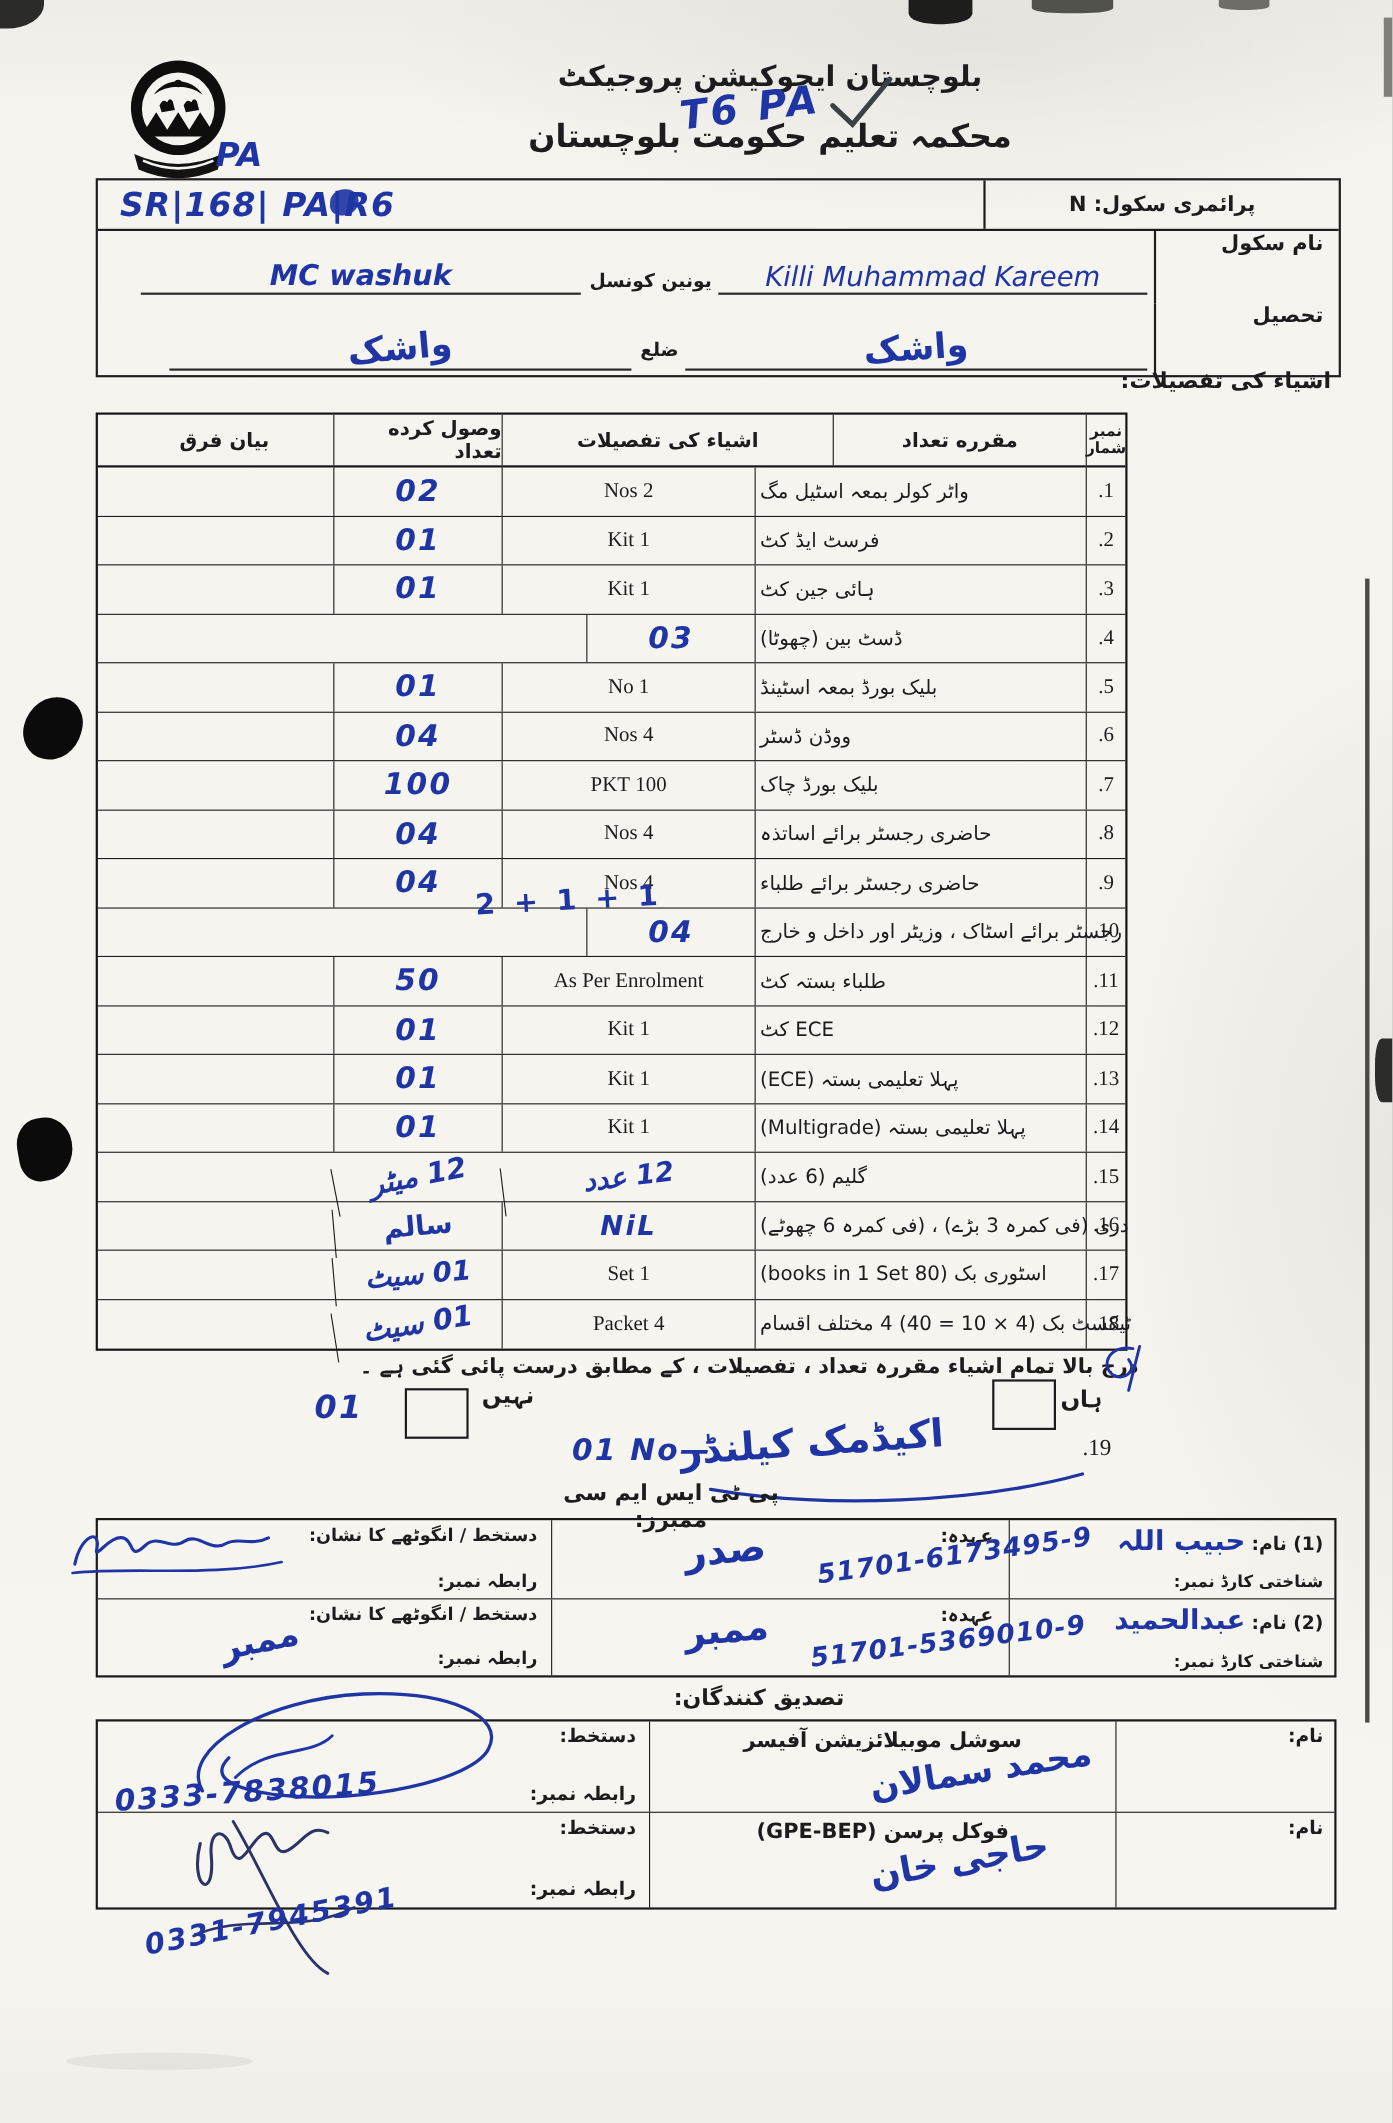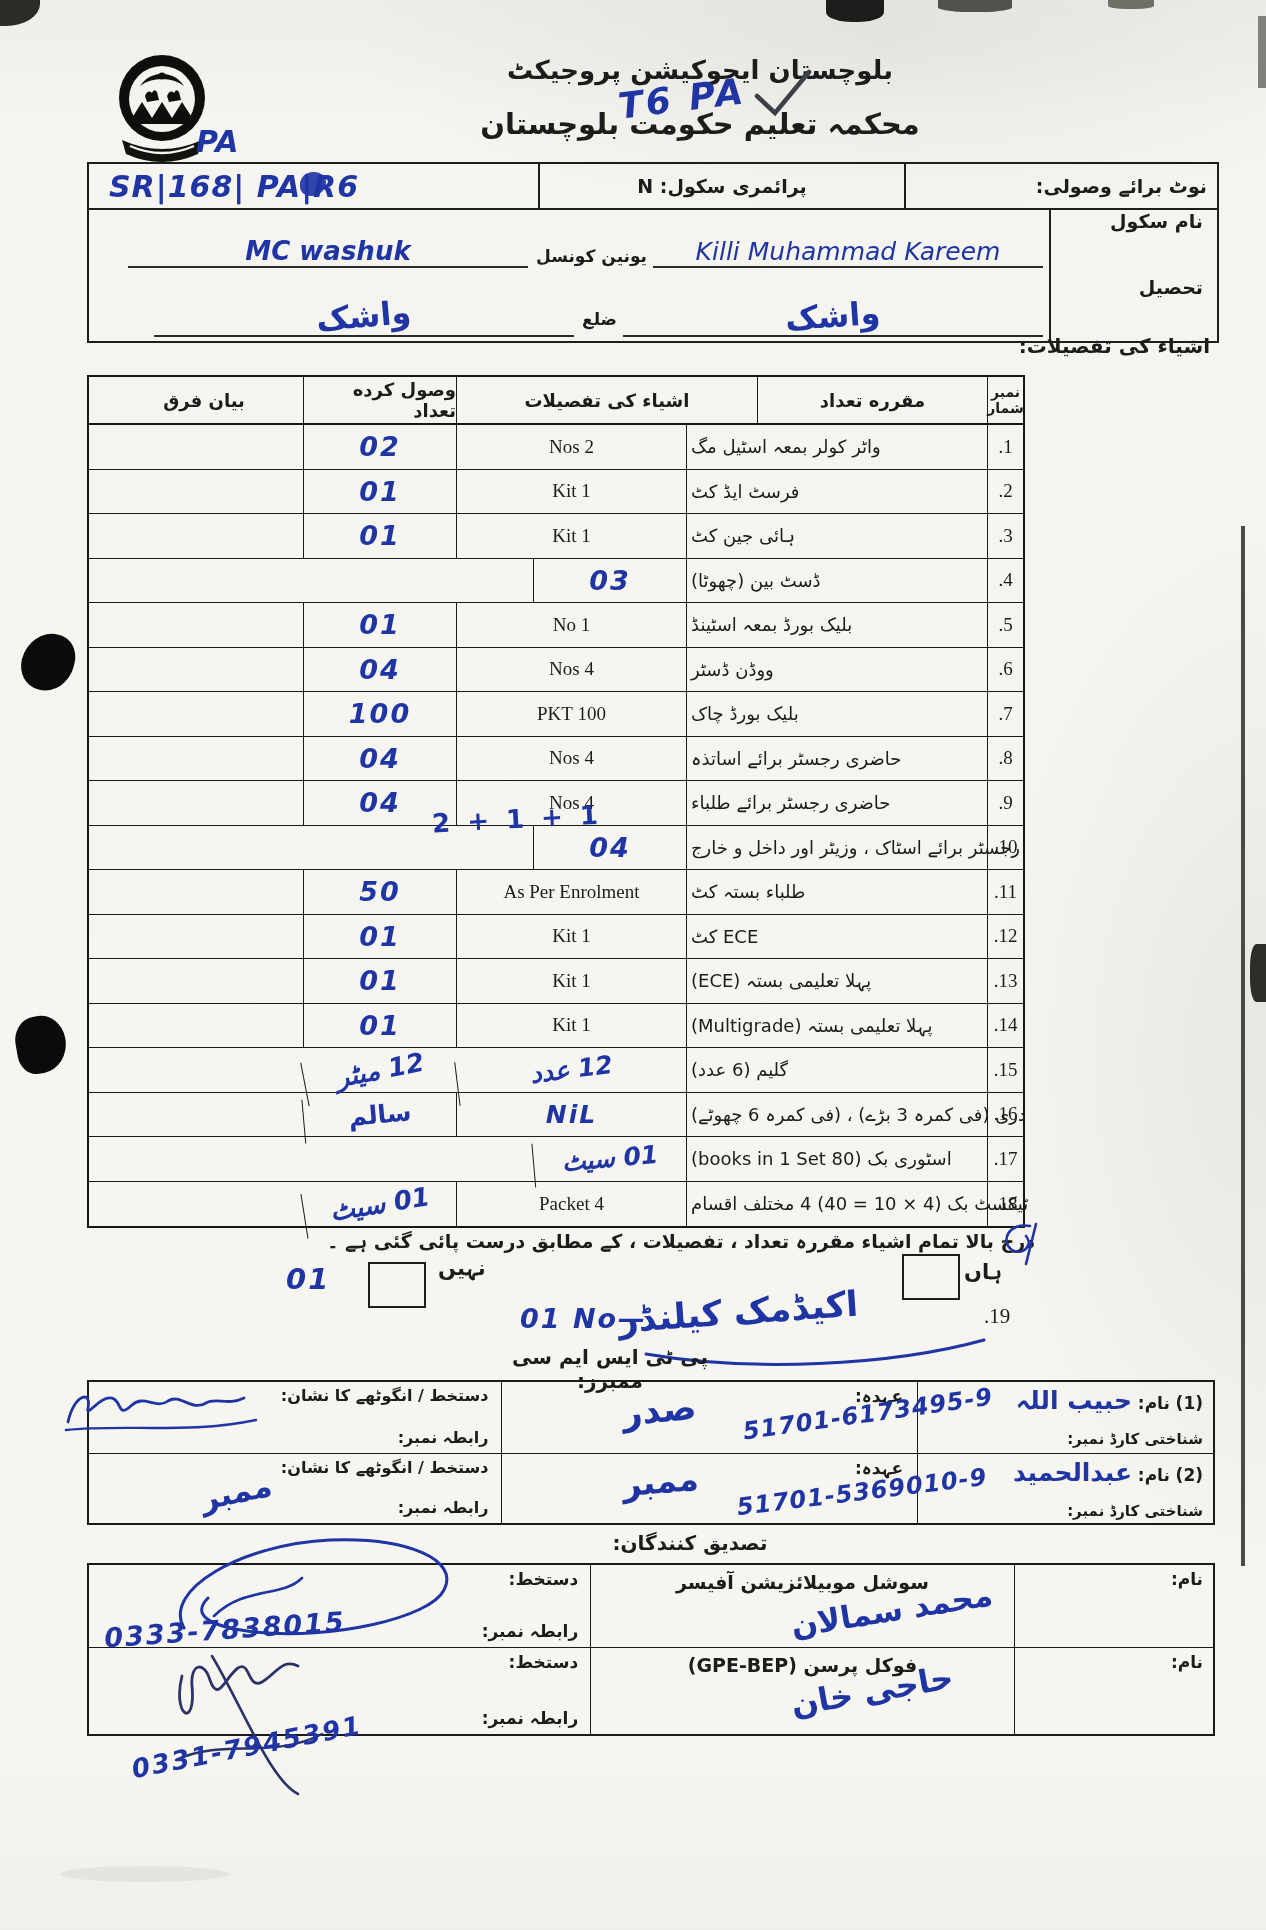--- a/index.html
+++ b/index.html
@@ -20,21 +20,21 @@
   .titles{left:480px;top:55px;width:440px;text-align:center;}
   .title1{font-size:26px;font-weight:bold;}
   .title2{font-size:29px;font-weight:bold;margin-top:22px;}
   .hw-t6{left:618px;top:78px;font-size:36px;font-weight:bold;transform:rotate(-7deg);letter-spacing:3px;}
   .hw-pa{left:196px;top:124px;font-size:30px;font-weight:bold;text-align:right;}
 
   
   .info-box{left:87px;top:162px;width:1128px;border:2px solid #1d1d1d;background:transparent;direction:rtl;}
   .info-r1{display:flex;direction:rtl;height:44px;border-bottom:2px solid #1d1d1d;align-items:center;}
   .cell-note{width:313px;border-left:2px solid #1d1d1d;height:100%;display:flex;align-items:center;padding-right:10px;box-sizing:border-box;}
-  .cell-pschool{width:366px;border-left:2px solid #1d1d1d;height:100%;display:flex;align-items:center;justify-content:center;box-sizing:border-box;}
+  .cell-pschool{width:323px;border-left:2px solid #1d1d1d;height:100%;display:flex;align-items:center;justify-content:center;box-sizing:border-box;}
   .cell-serial{flex:1;display:flex;align-items:center;direction:ltr;padding-left:20px;}
   .info-r2,.info-r3{display:flex;direction:rtl;align-items:flex-end;}
   .info-r2{height:66px;}
   .info-r3{height:65px;}
   .lbl-col{width:168px;border-left:2px solid #1d1d1d;height:100%;display:flex;padding-right:14px;box-sizing:border-box;}
   .plabel{font-weight:bold;font-size:19px;}
   .plabel-sm{font-weight:bold;font-size:17px;}
   .serial-hw{font-size:30px;font-weight:bold;letter-spacing:1px;}
   .ink-dot{position:absolute;left:300px;top:172px;width:26px;height:24px;background:#1f35a4;border-radius:54% 46% 60% 40%;opacity:.92;}
 
@@ -159,23 +159,20 @@
   <div class="abs hw hw-t6">T6 PA</div>
   <div class="abs" style="left:752px;top:68px;">
     <svg width="62" height="52" viewBox="0 0 62 52">
         <polyline points="5,28 23,45 57,4" fill="none" stroke="#3c4148" stroke-width="4.6" stroke-linecap="round"></polyline>
       </svg>
   </div>
   <div class="abs hw hw-pa">PA</div>
 
   <div class="abs info-box">
     <div class="info-r1">
-      <div class="cell-note urdu">
-        <span class="plabel">نوٹ برائے وصولی:</span>
-      </div>
       <div class="cell-pschool urdu">
         <span class="plabel">پرائمری سکول: N</span>
       </div>
       <div class="cell-serial">
         <span class="hw serial-hw">SR|168| PA|R6</span>
       </div>
     </div>
     <div class="info-r2">
       <div class="lbl-col urdu">
         <span class="plabel">نام سکول</span>
@@ -320,20 +317,21 @@
         <div class="trow">
           <div class="tcell c-serial printed-en">.16</div>
           <div class="tcell c-item urdu">دری (فی کمرہ 3 بڑے) ، (فی کمرہ 6 چھوٹے)</div>
           <div class="tcell c-fixed hw-cell fx15">NiL</div>
           <div class="tcell c-received hw-cell r15">سالم</div>
           <div class="tcell c-diff"></div>
         </div>
         <div class="trow">
           <div class="tcell c-serial printed-en">.17</div>
           <div class="tcell c-item urdu">اسٹوری بک (80 books in 1 Set)</div>
+          <div class="tcell c-fixed printed-en">1 Set</div>
           <div class="tcell c-received hw-cell r16">01 سیٹ</div>
           <div class="tcell c-diff"></div>
         </div>
         <div class="trow">
           <div class="tcell c-serial printed-en">.18</div>
           <div class="tcell c-item urdu">ٹیکسٹ بک (4 × 10 = 40) 4 مختلف اقسام</div>
           <div class="tcell c-fixed printed-en">4 Packet</div>
           <div class="tcell c-received hw-cell r17">01 سیٹ</div>
           <div class="tcell c-diff"></div>
         </div>

